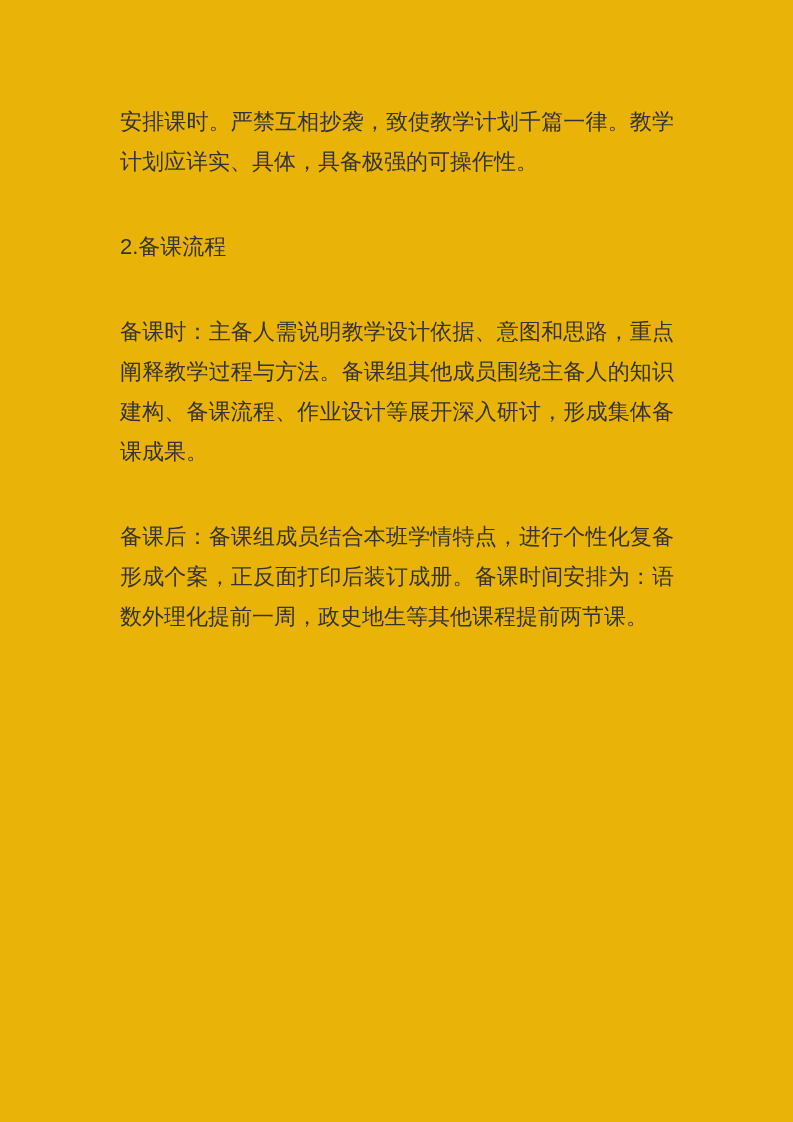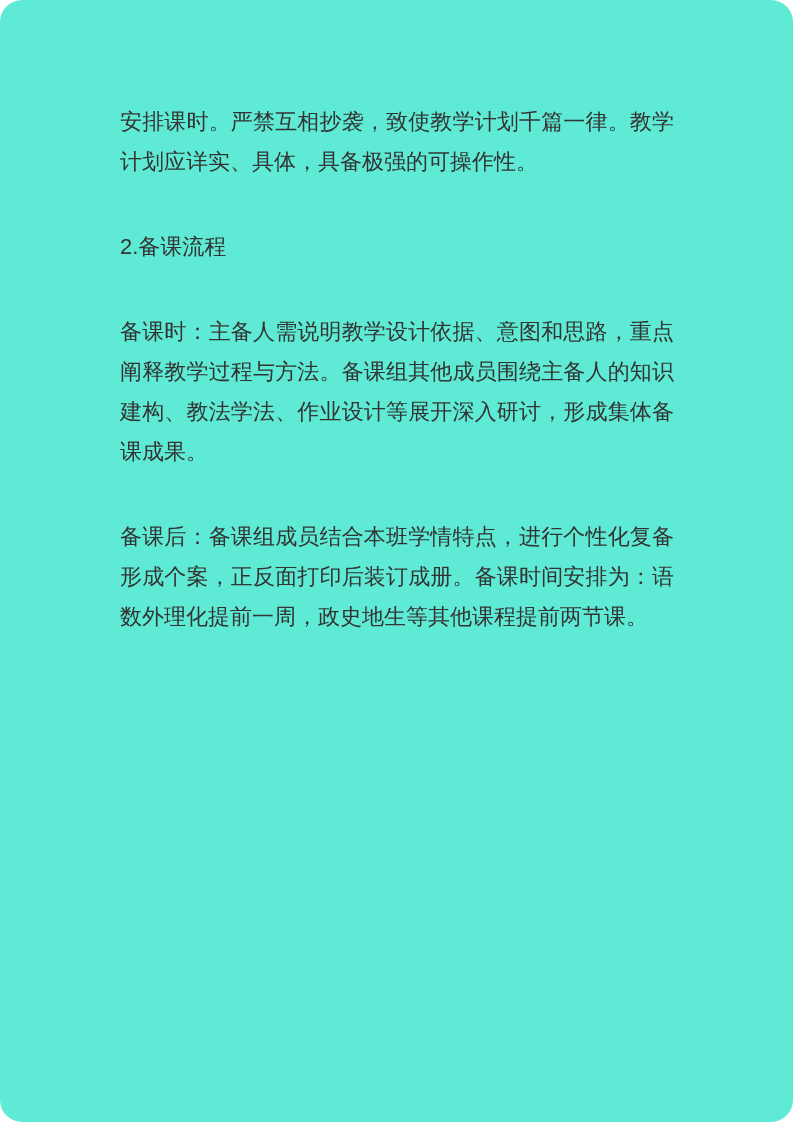--- a/index.html
+++ b/index.html
@@ -13,22 +13,21 @@
     overflow: hidden;
     font-family: "Liberation Sans", sans-serif;
     position: relative;
   }
   .page {
     position: absolute;
     left: 0;
     top: 0;
     width: 793px;
     height: 1122px;
-    background: #5eead4;
-    border-radius: 22px;
+    background: #eab308;
   }
   .doc-content {
     position: absolute;
     left: 120px;
     top: 102px;
     width: 554px;
   }
   .doc-block {
     font-size: 22px;
     line-height: 40px;
@@ -53,18 +52,18 @@
 <div class="page">
   <div class="doc-content">
 
     <p class="doc-block">安排课时。严禁互相抄袭，致使教学计划千篇一律。教学计划应详实、具体，具备极强的可操作性。</p>
 
 
 
     <p class="doc-block doc-heading">2.备课流程</p>
 
 
-    <p class="doc-block">备课时：主备人需说明教学设计依据、意图和思路，重点阐释教学过程与方法。备课组其他成员围绕主备人的知识建构、教法学法、作业设计等展开深入研讨，形成集体备课成果。</p>
+    <p class="doc-block">备课时：主备人需说明教学设计依据、意图和思路，重点阐释教学过程与方法。备课组其他成员围绕主备人的知识建构、备课流程、作业设计等展开深入研讨，形成集体备课成果。</p>
 
     <p class="doc-block">备课后：备课组成员结合本班学情特点，进行个性化复备形成个案，正反面打印后装订成册。备课时间安排为：语数外理化提前一周，政史地生等其他课程提前两节课。</p>
 
   </div>
 </div>
 
 </body></html>

